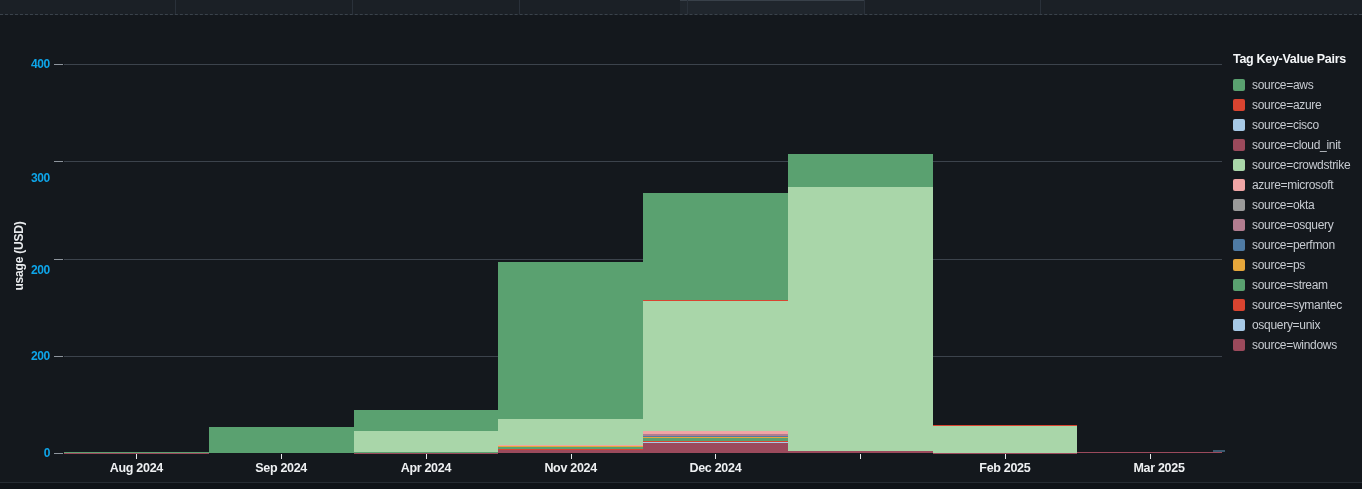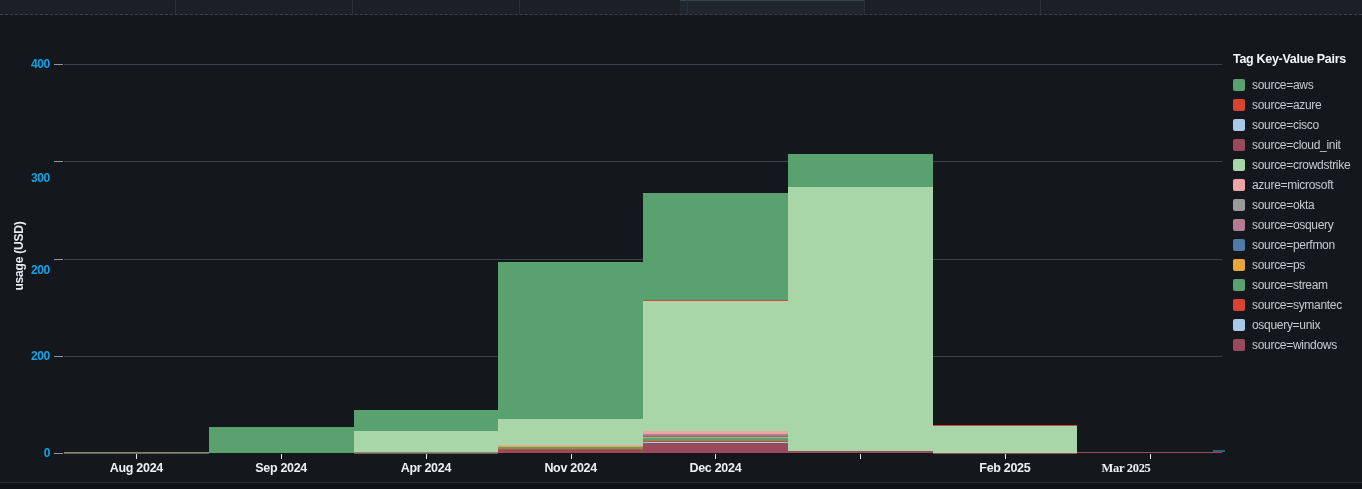--- a/index.html
+++ b/index.html
@@ -161,21 +161,21 @@
       <div class="x-tick-label" style="left: 353.875px;">Apr 2024</div>
       <div class="x-tick-mark" style="left: 570.625px;"></div>
       <div class="x-tick-label" style="left: 498.625px;">Nov 2024</div>
       <div class="x-tick-mark" style="left: 715.375px;"></div>
       <div class="x-tick-label" style="left: 643.375px;">Dec 2024</div>
       <div class="x-tick-mark" style="left: 860.125px;"></div>
       <div class="x-tick-label" style="left: 788.125px; margin-top: 38px;">Jan 2025</div>
       <div class="x-tick-mark" style="left: 1004.88px;"></div>
       <div class="x-tick-label" style="left: 932.875px;">Feb 2025</div>
       <div class="x-tick-mark" style="left: 1149.62px;"></div>
-      <div class="x-tick-label" style="left: 1054px; font-family: Liberation Serif, serif;">Mar 2025</div>
+      <div class="x-tick-label" style="left: 1087px;">Mar 2025</div>
     </div>
   <div class="edge-artifact"></div>
 </div>
 
 <div id="legend">
   <div class="legend-title">Tag Key-Value Pairs</div>
   <div id="legend-items">
       <div class="legend-item">
         <span class="legend-swatch" style="background: rgb(90, 161, 112);"></span>
         <span class="legend-label">source=aws</span>

